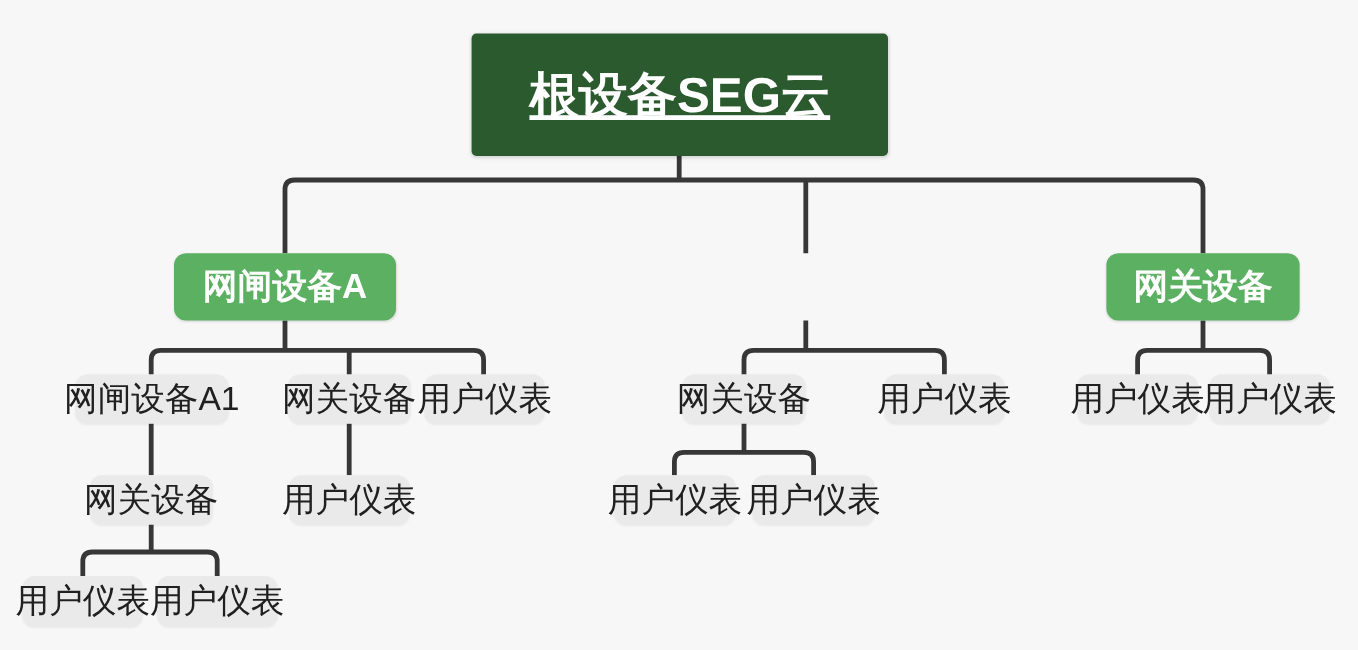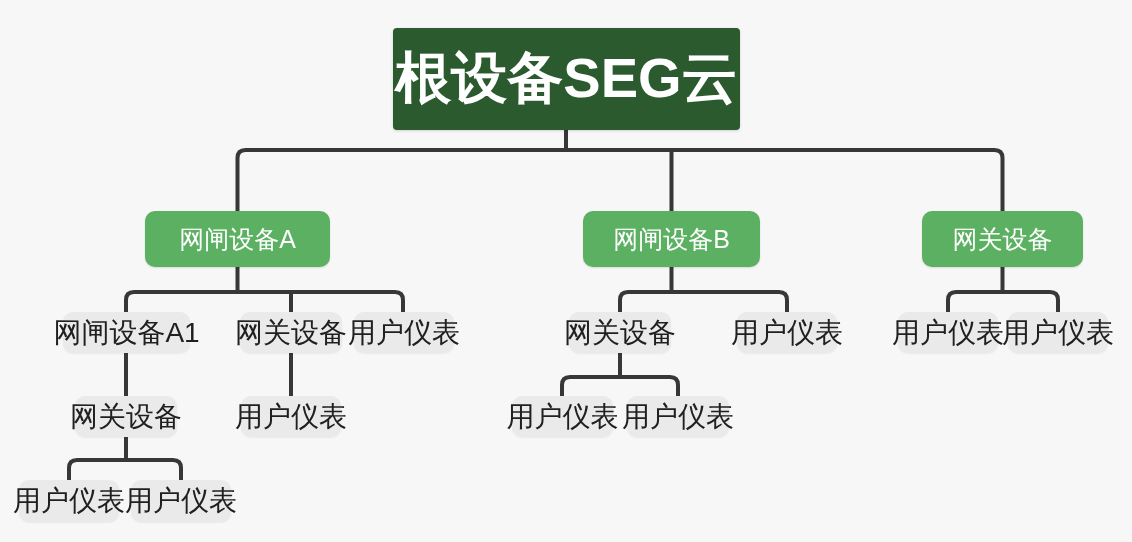--- a/index.html
+++ b/index.html
@@ -12,26 +12,27 @@
   .canvas{
     position:relative;width:1132px;height:542px;background:var(--bg);overflow:hidden;
   }
   .connectors{position:absolute;left:0;top:0;width:1132px;height:542px;}
   .node{
     position:absolute;display:flex;align-items:center;justify-content:center;
     white-space:nowrap;cursor:default;
   }
   .node-root{
     background:var(--root-fill);color:var(--root-text);
-    font-size:56px;font-weight:bold;border-radius:4px;
+    font-size:41px;font-weight:bold;border-radius:4px;
     box-shadow:0 1px 3px rgba(0,0,0,0.15);
+    text-decoration:underline;
   }
   .node-branch{
     background:var(--branch-fill);color:var(--root-text);
-    font-size:25px;font-weight:normal;border-radius:10px;
+    font-size:29px;font-weight:bold;border-radius:10px;
     box-shadow:0 1px 2px rgba(0,0,0,0.12);
   }
   .node-leaf{
     background:var(--leaf-fill);color:var(--leaf-text);
     font-size:28px;font-weight:normal;border-radius:10px;
     box-shadow:0 1px 2px rgba(0,0,0,0.06);
   }
 </style>
 </head>
 <body>
@@ -55,21 +56,20 @@
 
       <path d="M620 353 V377 M562 396 V385 Q562 377 570 377 H670 Q678 377 678 385 V396"></path>
 
       <path d="M1002.5 267 V292 M948 312 V300 Q948 292 956 292 H1050 Q1058 292 1058 300 V312"></path>
     </g>
   </svg>
 
   <div class="node node-root" style="left:393px;top:28px;width:347px;height:102px;">根设备SEG云</div>
 
   <div class="node node-branch" style="left:145px;top:211px;width:185px;height:56px;">网闸设备A</div>
-  <div class="node node-branch" style="left:583px;top:211px;width:177px;height:56px;">网闸设备B</div>
   <div class="node node-branch" style="left:922px;top:211px;width:161px;height:56px;">网关设备</div>
 
   <div class="node node-leaf" style="left:63px;top:312px;width:127px;height:41px;">网闸设备A1</div>
   <div class="node node-leaf" style="left:240px;top:312px;width:102px;height:41px;">网关设备</div>
   <div class="node node-leaf" style="left:354px;top:312px;width:100px;height:41px;">用户仪表</div>
 
   <div class="node node-leaf" style="left:569px;top:312px;width:102px;height:41px;">网关设备</div>
   <div class="node node-leaf" style="left:737px;top:312px;width:100px;height:41px;">用户仪表</div>
 
   <div class="node node-leaf" style="left:898px;top:312px;width:100px;height:41px;">用户仪表</div>

